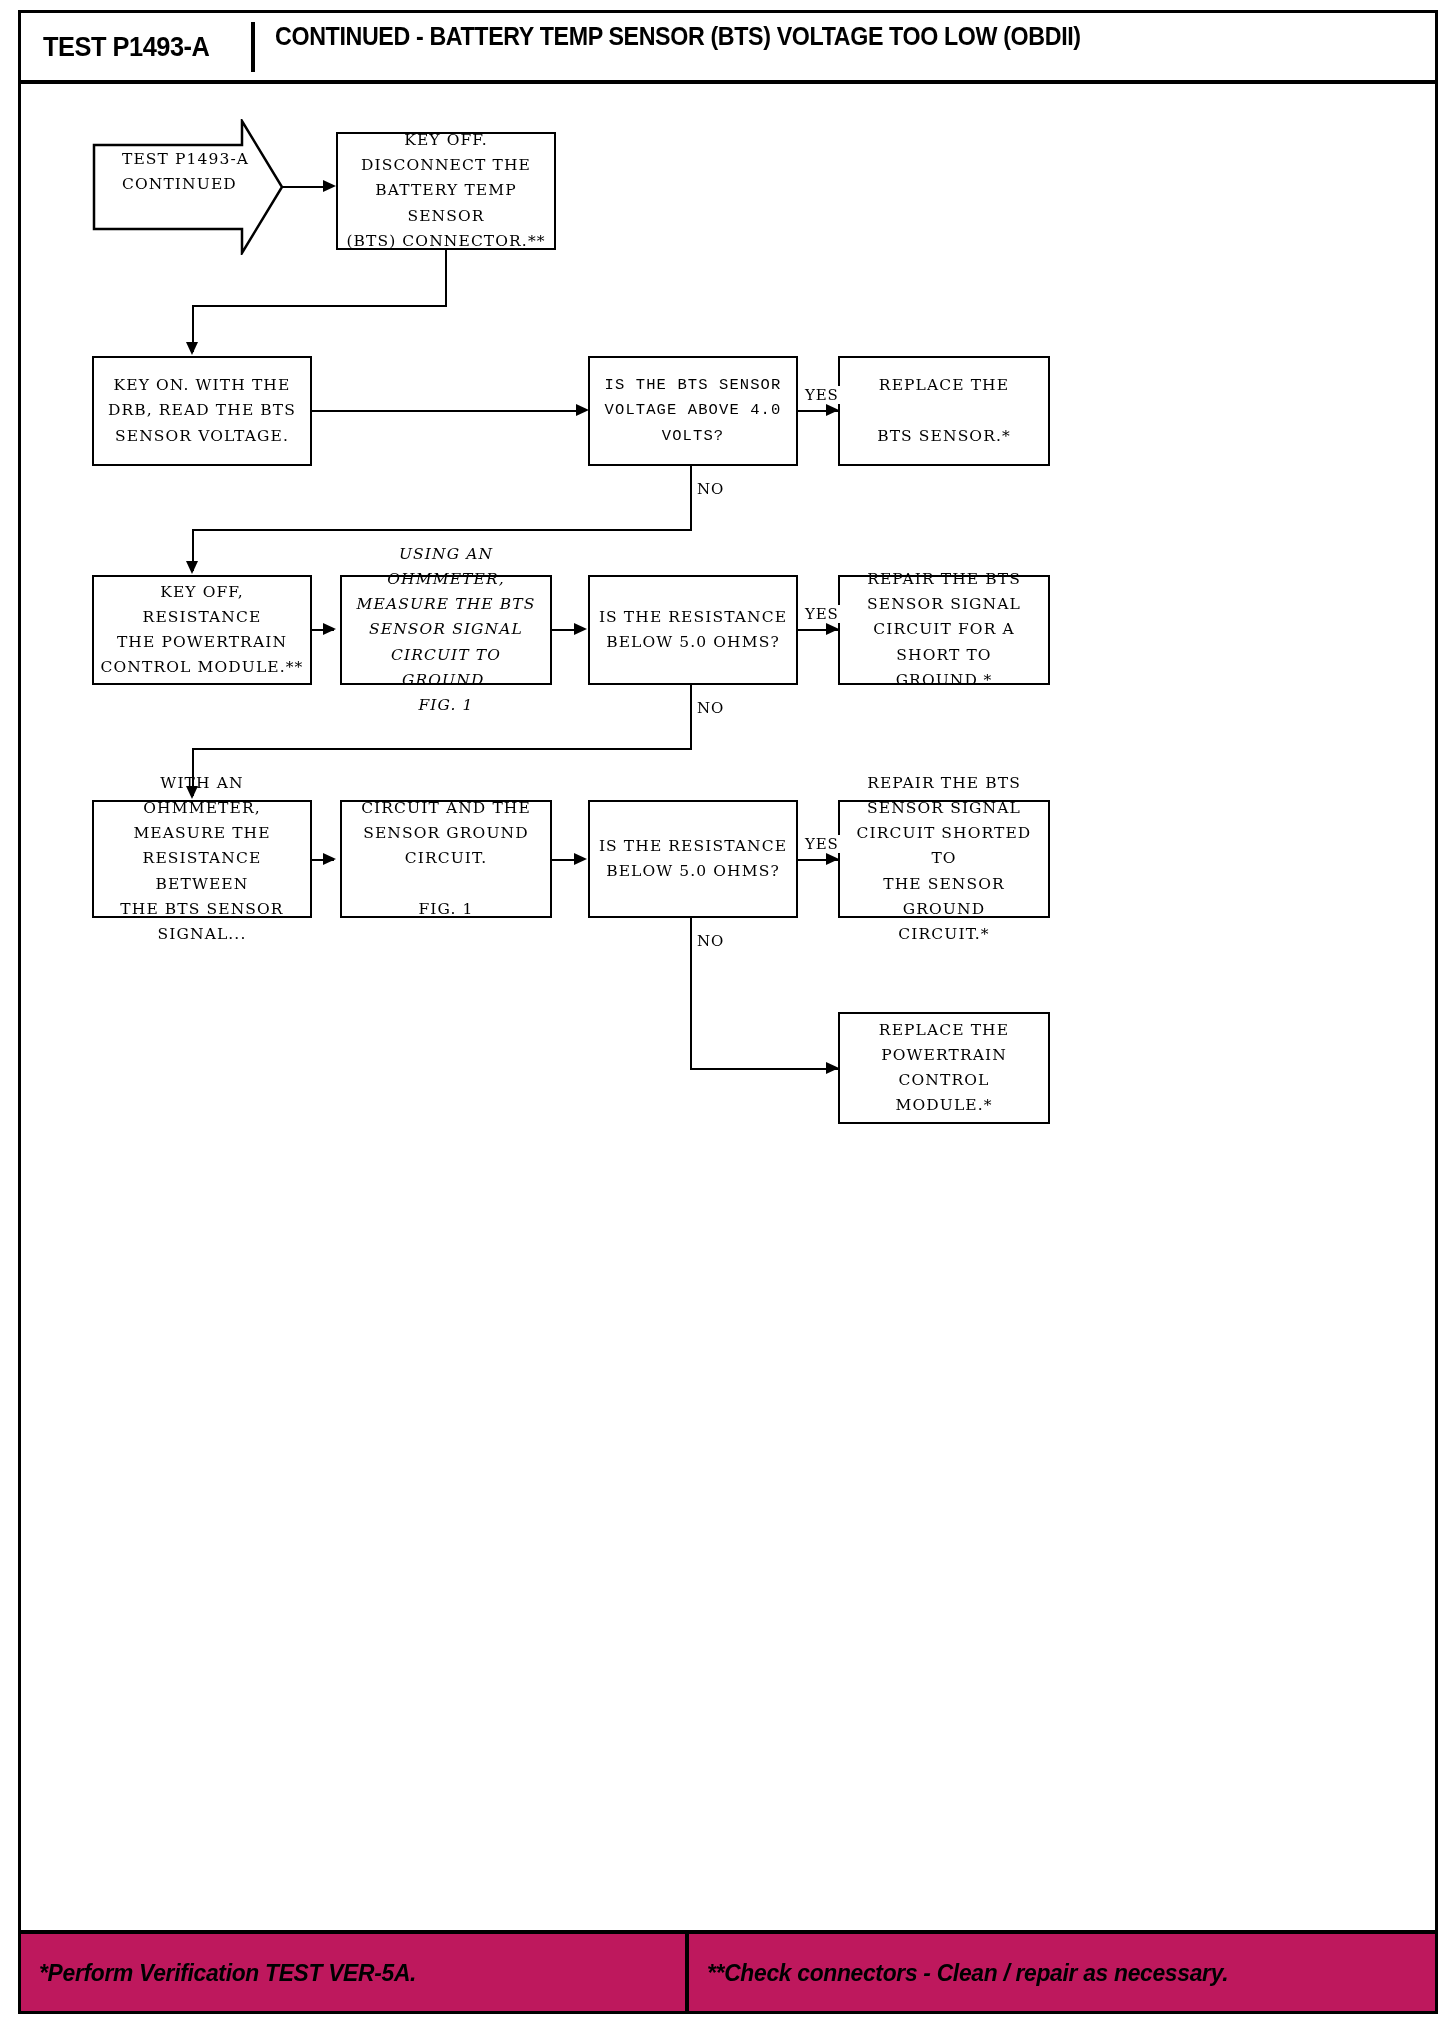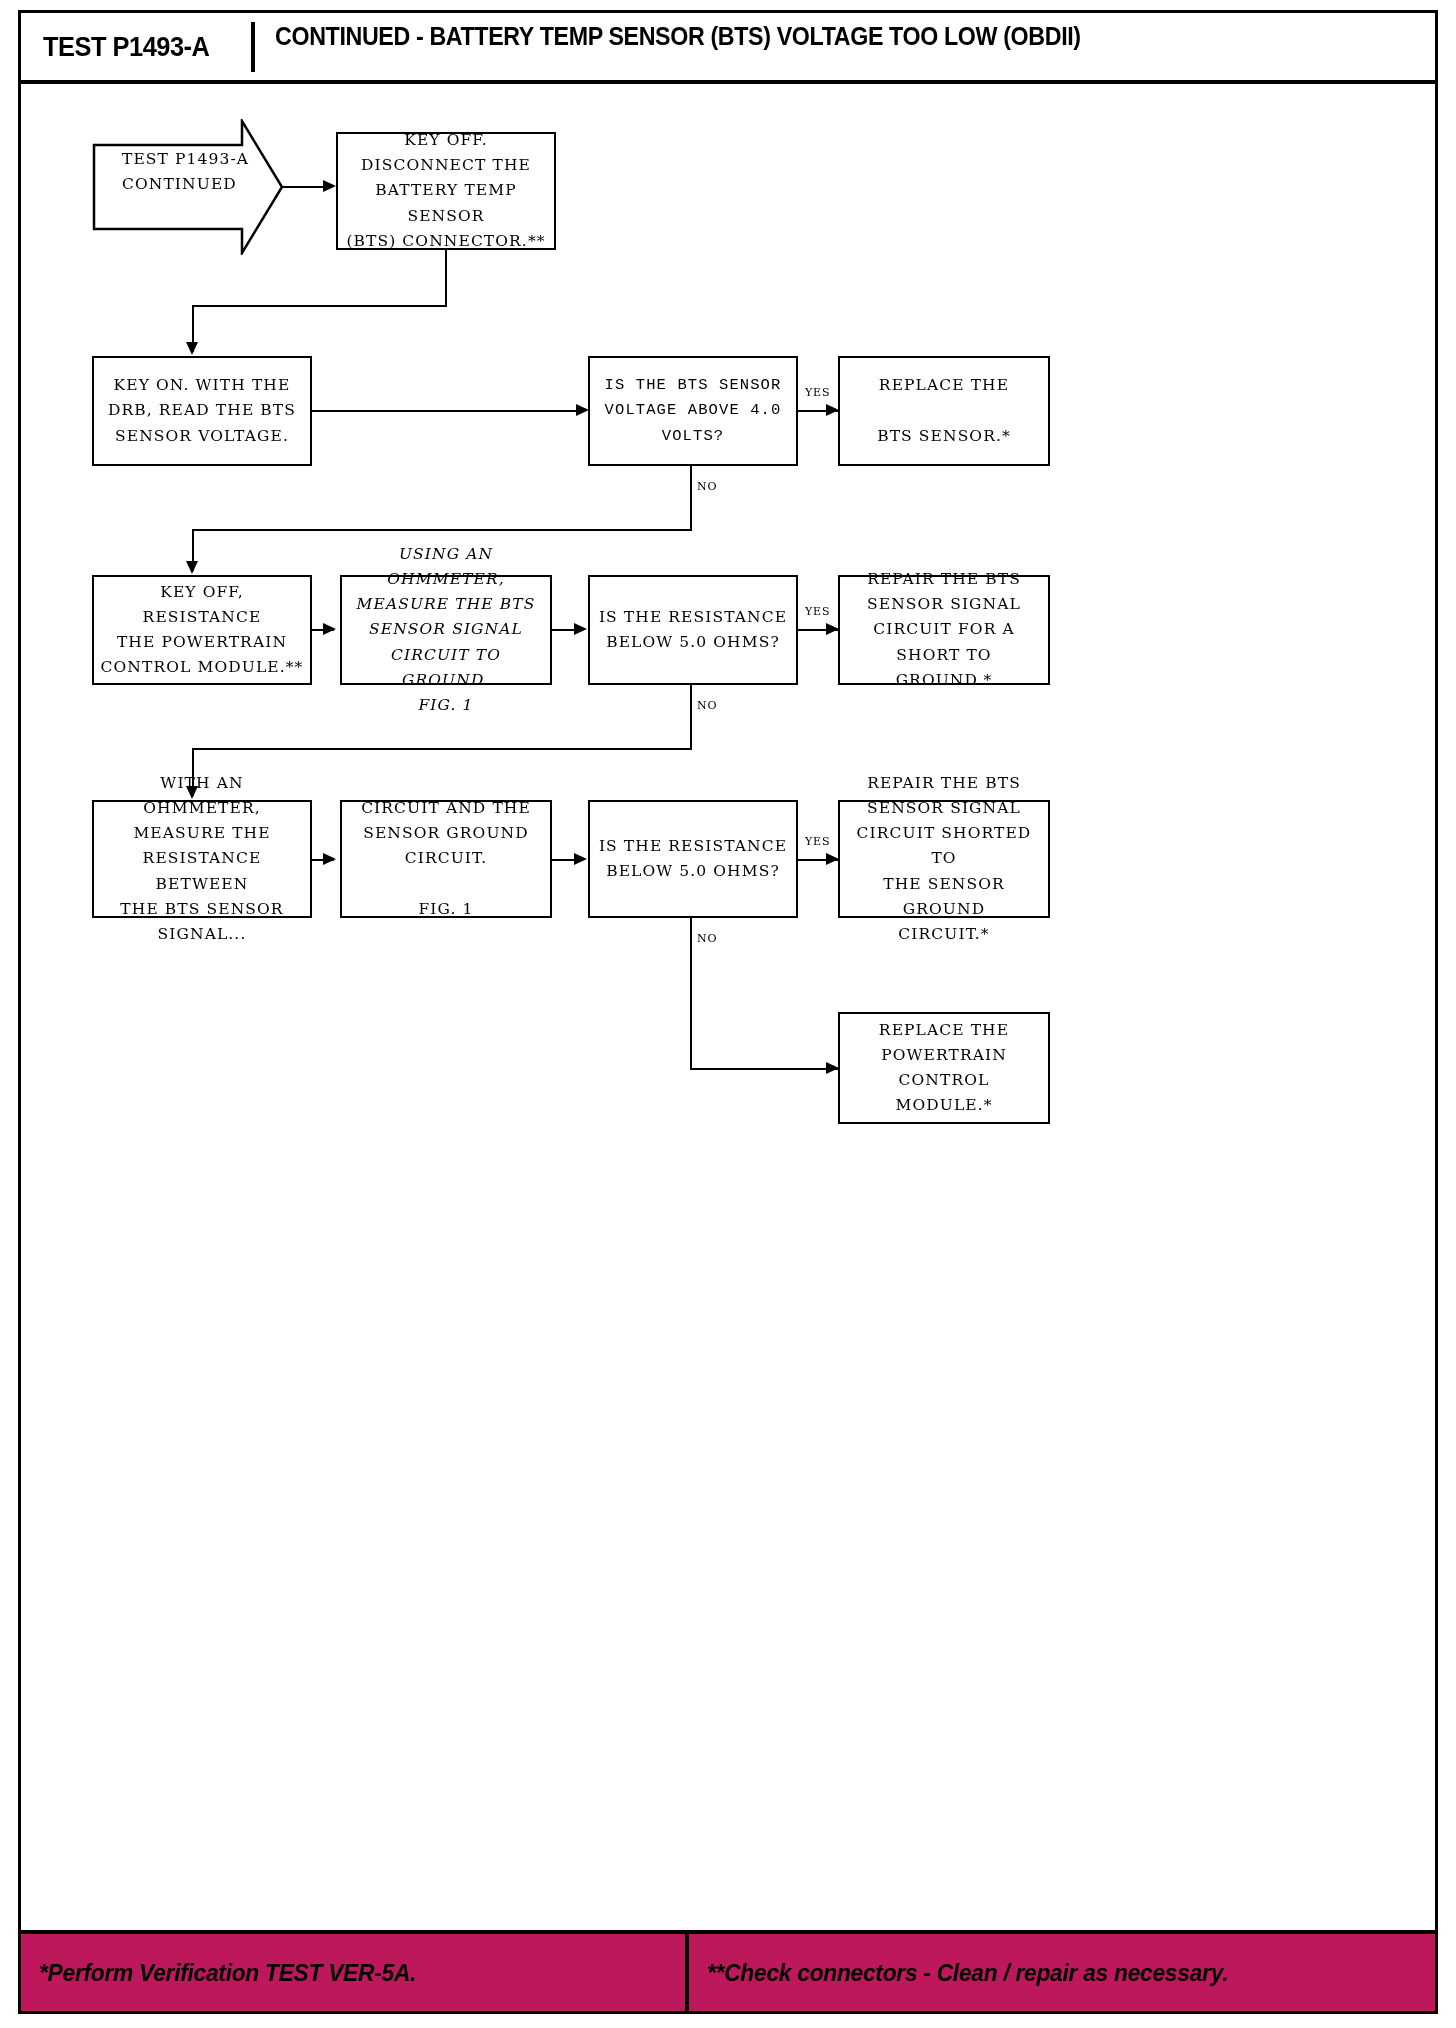--- a/index.html
+++ b/index.html
@@ -147,21 +147,21 @@
   }
   .arrow-d {
     border-left: 6px solid transparent;
     border-right: 6px solid transparent;
     border-top: 13px solid #000;
   }
 
   .edge-label {
     position: absolute;
     font-family: "DejaVu Serif", "Liberation Serif", serif;
-    font-size: 11px;
+    font-size: 15px;
     letter-spacing: 0.8px;
     z-index: 4;
     background: #fff;
     padding: 0 1px;
   }
 
   
   .footer-band {
     position: absolute;
     left: 18px;

